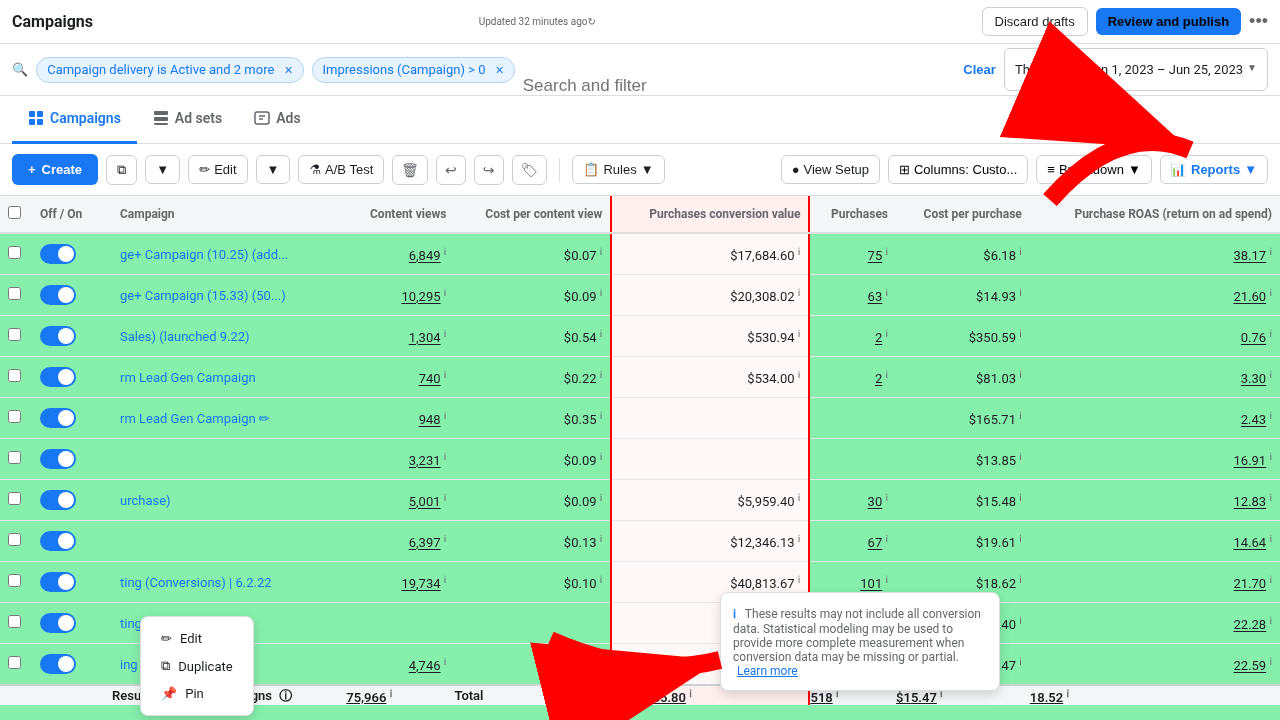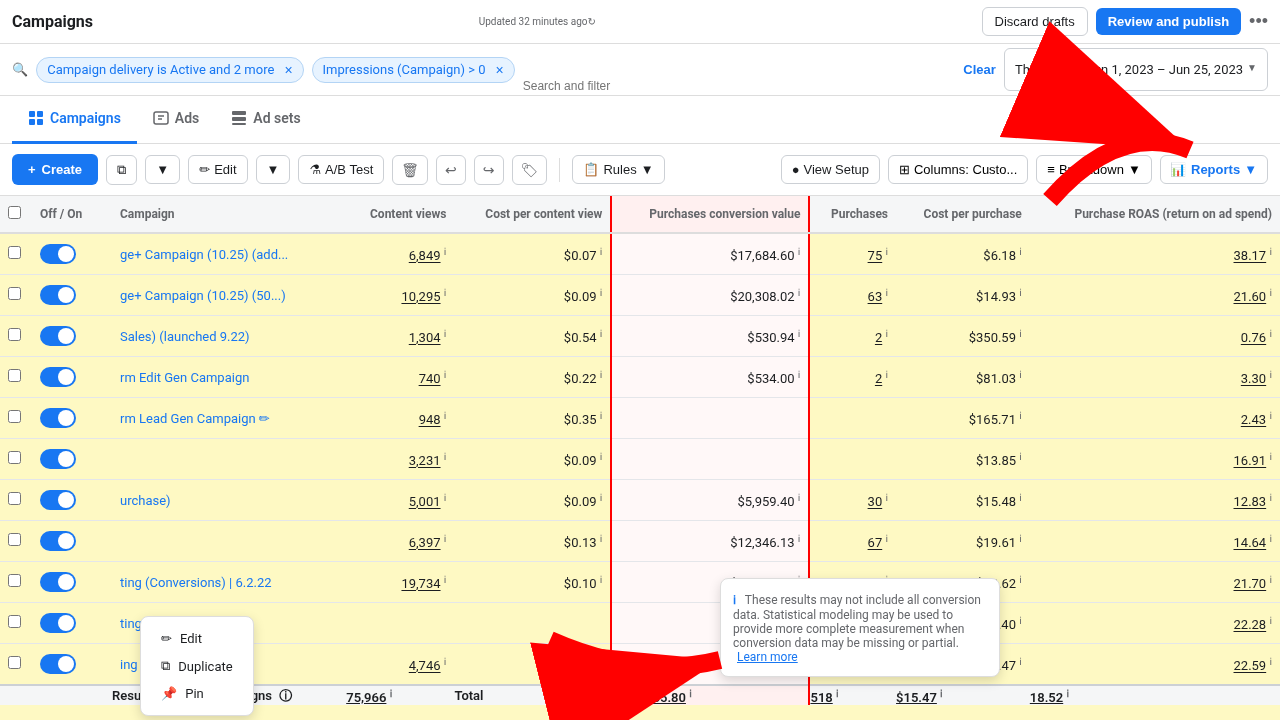--- a/index.html
+++ b/index.html
@@ -5,67 +5,67 @@
     * { box-sizing: border-box; margin: 0; padding: 0; }
     body { font-family: -apple-system, BlinkMacSystemFont, 'Segoe UI', Roboto, sans-serif; font-size: 13px; background: #f0f2f5; color: #1c1e21; overflow: hidden; }
     
     .top-bar { background: #fff; border-bottom: 1px solid #ddd; padding: 6px 12px; display: flex; align-items: center; justify-content: space-between; height: 44px; }
     .top-bar-left { display: flex; align-items: center; gap: 8px; }
     .app-title { font-weight: 700; font-size: 16px; color: #1c1e21; }
     .update-info { font-size: 10px; color: #65676b; display: flex; align-items: center; }
     .refresh-icon { cursor: pointer; color: #65676b; }
     .top-bar-right { display: flex; align-items: center; gap: 8px; }
     .btn-discard { background: #fff; border: 1px solid #ccd0d5; border-radius: 6px; padding: 6px 12px; cursor: pointer; font-size: 13px; color: #1c1e21; }
-    .btn-review { background: #1877f2; border: none; border-radius: 6px; padding: 6px 12px; cursor: pointer; font-size: 13px; color: #ffffff; font-weight: 600; }
+    .btn-review { background: #1877f2; border: none; border-radius: 6px; padding: 6px 12px; cursor: pointer; font-size: 13px; color: #000000; font-weight: 600; }
     .more-btn { background: none; border: none; cursor: pointer; font-size: 18px; color: #65676b; }
 
     .filter-bar { background: #fff; border-bottom: 1px solid #ddd; padding: 6px 12px; display: flex; align-items: center; gap: 8px; height: 52px; }
     .search-icon-wrap { color: #65676b; }
     .filter-tag { display: flex; align-items: center; gap: 6px; background: #e7f3ff; border: 1px solid #b3d4f5; border-radius: 20px; padding: 4px 10px; font-size: 13px; color: #1877f2; }
     .filter-tag .x-btn { background: none; border: none; cursor: pointer; color: #1877f2; font-size: 14px; padding: 0; margin-left: 4px; }
-    .search-filter-input { flex: 1; border: none; outline: none; font-size: 12px; color: #b91c1c; background: transparent; margin-top: 32px; }
+    .search-filter-input { flex: 1; border: none; outline: none; font-size: 17px; color: #b91c1c; background: transparent; margin-top: 32px; }
     .clear-btn { background: none; border: none; cursor: pointer; color: #1877f2; font-size: 13px; font-weight: 600; margin-left: auto; }
     .date-range { display: flex; align-items: flex-start; gap: 4px; border: 1px solid #ccd0d5; border-radius: 6px; padding: 13px 10px; font-size: 13px; cursor: pointer; background: #fff; }
     .chevron-down { font-size: 10px; color: #65676b; }
 
     .nav-tabs { background: #fff; border-bottom: 1px solid #ddd; display: flex; align-items: center; padding: 0 12px; height: 48px; }
     .nav-tab { display: flex; align-items: center; gap: 6px; padding: 0 16px; height: 48px; font-size: 14px; cursor: pointer; border-bottom: 3px solid transparent; color: #65676b; font-weight: 600; }
     .nav-tab.active { color: #1877f2; border-bottom-color: #1877f2; }
     .nav-tab .tab-icon { width: 16px; height: 16px; }
 
     .toolbar { background: #fff; border-bottom: 1px solid #ddd; display: flex; align-items: center; padding: 8px 12px; gap: 8px; height: 52px; }
     .btn-create { background: #1877f2; border: none; border-radius: 6px; padding: 8px 16px; color: #fff; font-weight: 700; font-size: 13px; cursor: pointer; display: flex; align-items: center; gap: 6px; }
     .btn-icon { background: #fff; border: 1px solid #ccd0d5; border-radius: 6px; padding: 6px 10px; cursor: pointer; color: #1c1e21; font-size: 13px; display: flex; align-items: center; gap: 4px; }
     .separator { width: 1px; height: 24px; background: #ddd; margin: 0 4px; }
     .btn-icon-only { background: #fff; border: 1px solid #ccd0d5; border-radius: 6px; padding: 6px 8px; cursor: pointer; color: #65676b; font-size: 14px; }
     .toolbar-right { margin-left: auto; display: flex; align-items: center; gap: 8px; }
     .btn-columns { background: #fff; border: 1px solid #ccd0d5; border-radius: 6px; padding: 6px 10px; cursor: pointer; font-size: 13px; display: flex; align-items: center; gap: 4px; }
     .btn-breakdown { background: #fff; border: 1px solid #ccd0d5; border-radius: 6px; padding: 6px 10px; cursor: pointer; font-size: 13px; display: flex; align-items: center; gap: 4px; }
     .btn-reports { background: #fff; border: 1px solid #ccd0d5; border-radius: 6px; padding: 6px 10px; cursor: pointer; font-size: 13px; display: flex; align-items: center; gap: 4px; font-weight: 700; color: #1877f2; }
 
-    .table-container { overflow: auto; height: calc(720px - 196px); background: #fef9c3; position: relative; }
+    .table-container { overflow: auto; height: calc(720px - 196px); background: #86efac; position: relative; }
     table { width: 100%; border-collapse: collapse; min-width: 1200px; }
     thead th { background: #f5f6f7; border-bottom: 2px solid #ddd; padding: 10px 8px; text-align: left; font-size: 12px; font-weight: 700; color: #65676b; white-space: nowrap; position: sticky; top: 0; z-index: 10; }
     thead th.right { text-align: right; }
     tbody tr { border-bottom: 1px solid #e4e6ea; }
     tbody td { padding: 10px 8px; font-size: 13px; color: #1c1e21; }
     tbody td.right { text-align: right; }
     tbody td.blue-link { color: #1877f2; cursor: pointer; }
     
     .toggle-wrap { display: flex; align-items: center; gap: 8px; }
     .toggle { width: 36px; height: 20px; background: #1877f2; border-radius: 10px; position: relative; cursor: pointer; }
     .toggle-knob { width: 16px; height: 16px; background: #fff; border-radius: 50%; position: absolute; top: 2px; right: 2px; }
     
     .checkbox-col { width: 32px; }
     .toggle-col { width: 80px; }
     .campaign-col { min-width: 200px; }
     
     .highlighted-col { background: rgba(255, 0, 0, 0.05); border-left: 2px solid red; border-right: 2px solid red; }
     
-    .tooltip-box { position: absolute; background: #fff; border: 1px solid #ddd; border-radius: 8px; padding: 12px; font-size: 12px; color: #65676b; max-width: 280px; box-shadow: 0 4px 12px rgba(0,0,0,0.15); z-index: 100; top: 382px; left: 720px; }
+    .tooltip-box { position: absolute; background: #fff; border: 1px solid #ddd; border-radius: 8px; padding: 12px; font-size: 12px; color: #65676b; max-width: 280px; box-shadow: 0 4px 12px rgba(0,0,0,0.15); z-index: 100; top: 396px; left: 720px; }
     .tooltip-icon { color: #1877f2; font-weight: bold; margin-right: 6px; }
 
     .superscript { font-size: 10px; color: #65676b; vertical-align: super; }
     .underline { text-decoration: underline; }
 
     .context-menu { position: absolute; background: #fff; border: 1px solid #ddd; border-radius: 8px; padding: 8px; box-shadow: 0 4px 12px rgba(0,0,0,0.15); z-index: 150; top: 420px; left: 140px; font-size: 13px; }
     .context-menu-item { display: flex; align-items: center; gap: 8px; padding: 6px 12px; cursor: pointer; border-radius: 4px; }
   </style>
 </head>
 <body>
@@ -110,33 +110,33 @@
       <svg class="tab-icon" viewBox="0 0 16 16" fill="#1877f2">
           <rect x="1" y="1" width="6" height="6" rx="1"></rect>
           <rect x="9" y="1" width="6" height="6" rx="1"></rect>
           <rect x="1" y="9" width="6" height="6" rx="1"></rect>
           <rect x="9" y="9" width="6" height="6" rx="1"></rect>
         </svg>
       <span>Campaigns</span>
     </div>
     <div class="nav-tab">
       <svg class="tab-icon" viewBox="0 0 16 16" fill="#65676b">
+          <rect x="1" y="1" width="14" height="4" rx="1"></rect>
+          <rect x="1" y="7" width="14" height="4" rx="1"></rect>
+          <rect x="1" y="13" width="14" height="2" rx="1"></rect>
+        </svg>
+      <span>Ad sets</span>
+    </div>
+    <div class="nav-tab">
+      <svg class="tab-icon" viewBox="0 0 16 16" fill="#65676b">
           <rect x="1" y="2" width="14" height="12" rx="2" fill="none" stroke="#65676b" stroke-width="1.5"></rect>
           <line x1="5" y1="6" x2="11" y2="6" stroke="#65676b" stroke-width="1.5"></line>
           <line x1="5" y1="9" x2="9" y2="9" stroke="#65676b" stroke-width="1.5"></line>
         </svg>
       <span>Ads</span>
-    </div>
-    <div class="nav-tab">
-      <svg class="tab-icon" viewBox="0 0 16 16" fill="#65676b">
-          <rect x="1" y="1" width="14" height="4" rx="1"></rect>
-          <rect x="1" y="7" width="14" height="4" rx="1"></rect>
-          <rect x="1" y="13" width="14" height="2" rx="1"></rect>
-        </svg>
-      <span>Ad sets</span>
     </div>
   </div>
 
   <div class="toolbar">
     <button class="btn-create">
       <span>+</span>
       <span>Create</span>
     </button>
     <button class="btn-icon">
       <span>⧉</span>
@@ -220,21 +220,21 @@
   </tr>
           <tr>
     <td class="checkbox-col"><input type="checkbox" style=""></td>
     <td class="toggle-col">
       <div class="toggle-wrap">
         <div class="toggle">
                   <div class="toggle-knob"></div>
                 </div>
       </div>
     </td>
-    <td class="campaign-col blue-link">ge+ Campaign (10.25) (50...)</td>
+    <td class="campaign-col blue-link">ge+ Campaign (15.33) (50...)</td>
     <td class="right"><span class="underline">10,295</span> <span class="superscript">ℹ</span></td>
     <td class="right">$0.09 <span class="superscript">ℹ</span></td>
     <td class="right highlighted-col" style="background:#fff8f8;">$20,308.02 <span class="superscript">ℹ</span></td>
     <td class="right"><span class="underline">63</span> <span class="superscript">ℹ</span></td>
     <td class="right">$14.93 <span class="superscript">ℹ</span></td>
     <td class="right"><span class="underline">21.60</span> <span class="superscript">ℹ</span></td>
   </tr>
           <tr>
     <td class="checkbox-col"><input type="checkbox" style=""></td>
     <td class="toggle-col">
@@ -254,21 +254,21 @@
   </tr>
           <tr>
     <td class="checkbox-col"><input type="checkbox" style=""></td>
     <td class="toggle-col">
       <div class="toggle-wrap">
         <div class="toggle">
                   <div class="toggle-knob"></div>
                 </div>
       </div>
     </td>
-    <td class="campaign-col blue-link">rm Edit Gen Campaign</td>
+    <td class="campaign-col blue-link">rm Lead Gen Campaign</td>
     <td class="right"><span class="underline">740</span> <span class="superscript">ℹ</span></td>
     <td class="right">$0.22 <span class="superscript">ℹ</span></td>
     <td class="right highlighted-col" style="background:#fff8f8;">$534.00 <span class="superscript">ℹ</span></td>
     <td class="right"><span class="underline">2</span> <span class="superscript">ℹ</span></td>
     <td class="right">$81.03 <span class="superscript">ℹ</span></td>
     <td class="right"><span class="underline">3.30</span> <span class="superscript">ℹ</span></td>
   </tr>
           <tr>
     <td class="checkbox-col"><input type="checkbox" style=""></td>
     <td class="toggle-col">

